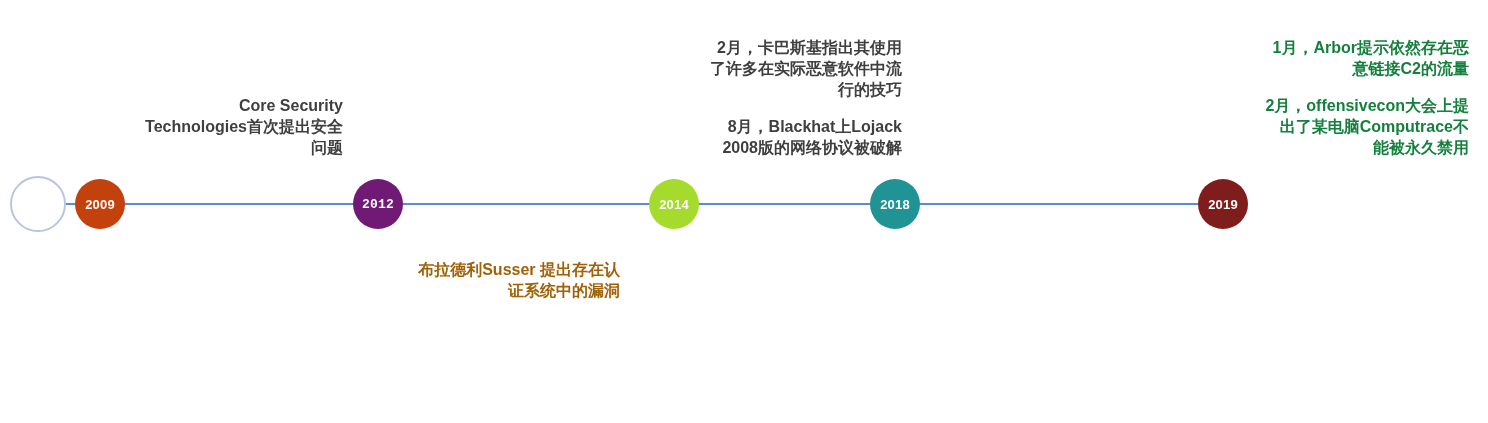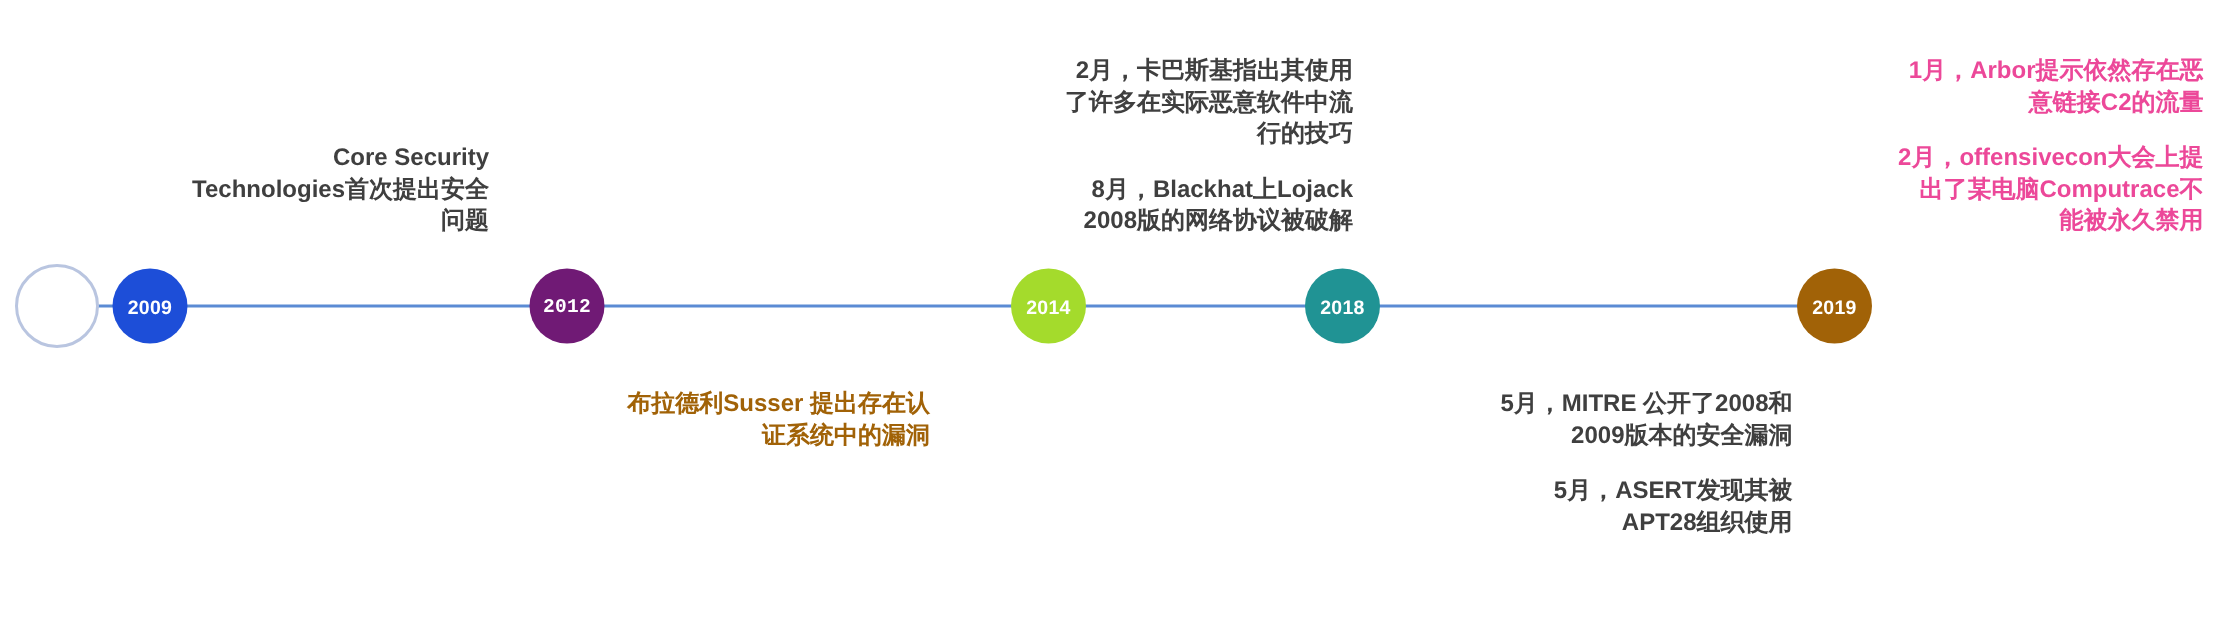--- a/index.html
+++ b/index.html
@@ -40,60 +40,60 @@
     justify-content: center;
   }
   .node .year {
     color: #ffffff;
     font-size: 13px;
     font-weight: bold;
     letter-spacing: 0.2px;
   }
   .node-2009 { left: 75px; }
   .node-2012 { left: 353px; }
-  .node-2014 { left: 674px; justify-content: center; }
+  .node-2014 { left: 649px; justify-content: center; }
   .node-2018 { left: 870px; }
   .node-2019 { left: 1198px; }
   .note {
     position: absolute;
     font-size: 16px;
     font-weight: bold;
     line-height: 21px;
     text-align: right;
     color: #3f3f3f;
   }
   .note .para + .para { margin-top: 16px; }
-  .note-2009 { left: 86px;  bottom: 265px; width: 240px; }
+  .note-2009 { left: 103px;  bottom: 265px; width: 240px; }
   .note-2012 { left: 380px; top: 259px;   width: 240px; }
   .note-2014 { left: 662px; bottom: 265px; width: 240px; }
   .note-2018 { left: 935px; top: 259px;   width: 260px; }
   .note-2019 { left: 1219px; bottom: 265px; width: 250px; }
 </style>
 </head>
 <body>
 
 <div class="stage">
 
   <div class="tl-line" style="background: rgb(91, 139, 212);"></div>
 
   <div class="start-node" style="border-color: rgb(185, 197, 224);"></div>
 
-  <div class="node node-2009" style="background: #1d4ed8;">
+  <div class="node node-2009" style="background: #c2410c;">
     <span class="year">2009</span>
   </div>
   <div class="node node-2012" style="background: #701a75; font-family: Liberation Mono, monospace;">
     <span class="year">2012</span>
   </div>
   <div class="node node-2014" style="background: rgb(164, 219, 44);">
     <span class="year">2014</span>
   </div>
   <div class="node node-2018" style="background: rgb(32, 147, 148);">
     <span class="year">2018</span>
   </div>
-  <div class="node node-2019" style="background: #a16207; text-align: right;">
+  <div class="node node-2019" style="background: #7f1d1d; text-align: right;">
     <span class="year">2019</span>
   </div>
 
   <div class="note note-2009" style="color: rgb(63, 63, 63);">
     <div class="para">
       <div>Core Security</div>
       <div>Technologies首次提出安全</div>
       <div>问题</div>
     </div>
   </div>
@@ -110,32 +110,22 @@
       <div>2月，卡巴斯基指出其使用</div>
       <div>了许多在实际恶意软件中流</div>
       <div>行的技巧</div>
     </div>
     <div class="para">
       <div>8月，Blackhat上Lojack</div>
       <div>2008版的网络协议被破解</div>
     </div>
   </div>
 
-  <div class="note note-2018" style="color: rgb(63, 63, 63);">
-    <div class="para">
-      <div>5月，MITRE 公开了2008和</div>
-      <div>2009版本的安全漏洞</div>
-    </div>
-    <div class="para">
-      <div>5月，ASERT发现其被</div>
-      <div>APT28组织使用</div>
-    </div>
-  </div>
 
-  <div class="note note-2019" style="color: #ec4899;">
+  <div class="note note-2019" style="color: #15803d;">
     <div class="para">
       <div>1月，Arbor提示依然存在恶</div>
       <div>意链接C2的流量</div>
     </div>
     <div class="para">
       <div>2月，offensivecon大会上提</div>
       <div>出了某电脑Computrace不</div>
       <div>能被永久禁用</div>
     </div>
   </div>

